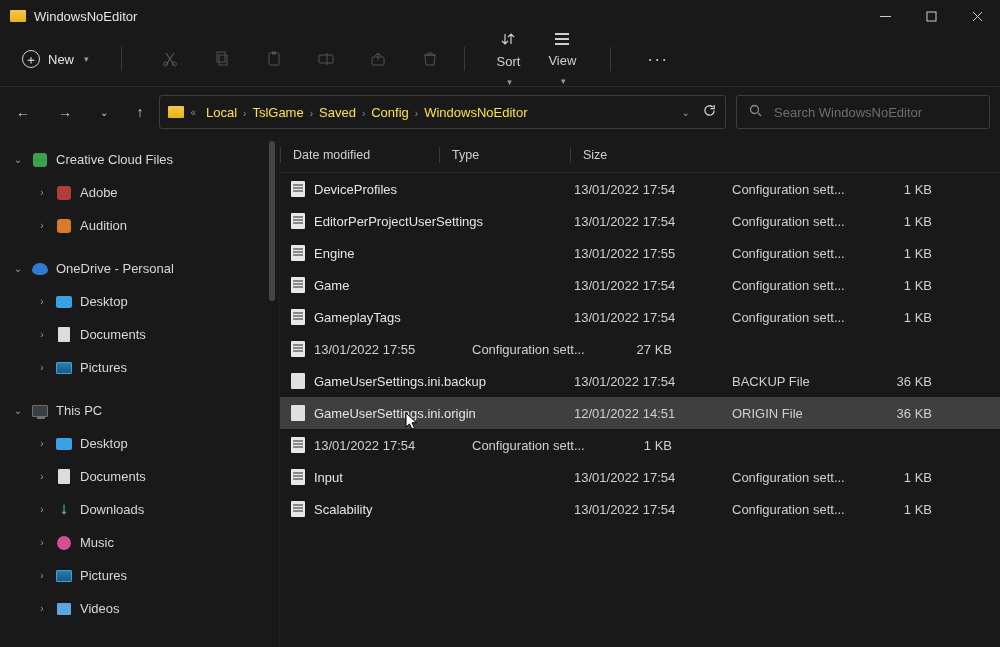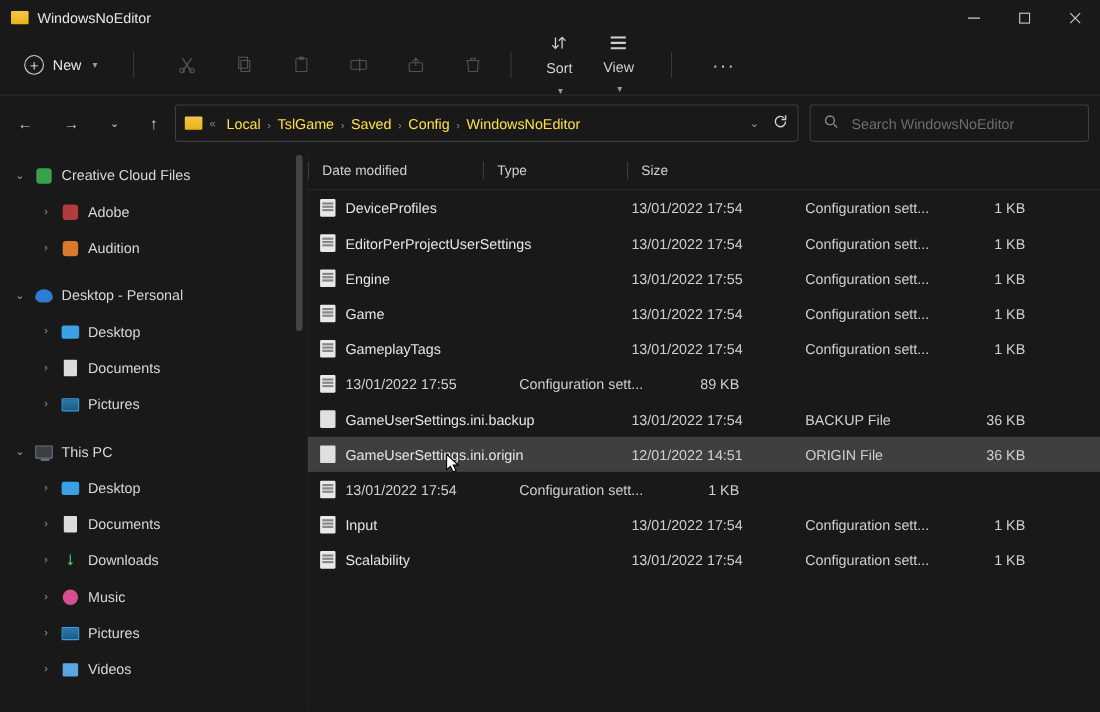--- a/index.html
+++ b/index.html
@@ -338,21 +338,21 @@
       <span>Audition</span>
     </div>
 
     <div style="height:10px"></div>
 
     <div class="sb-item">
       <span class="exp">⌄</span>
       <span class="sb-ico">
           <span class="ico-cloud"></span>
         </span>
-      <span>Desktop - Personal</span>
+      <span>OneDrive - Personal</span>
     </div>
     <div class="sb-item child">
       <span class="exp">›</span>
       <span class="sb-ico">
           <span class="ico-desktop"></span>
         </span>
       <span>Desktop</span>
     </div>
     <div class="sb-item child">
       <span class="exp">›</span>
@@ -480,21 +480,21 @@
           <span class="cdate">13/01/2022 17:54</span>
           <span class="ctype">Configuration sett...</span>
           <span class="csize">1 KB</span>
         </div>
         <div class="row">
           <span class="fico">
             <span class="cfg-ico"></span>
           </span>
           <span class="cdate">13/01/2022 17:55</span>
           <span class="ctype">Configuration sett...</span>
-          <span class="csize">89 KB</span>
+          <span class="csize">27 KB</span>
         </div>
         <div class="row">
           <span class="fico">
             <span class="bak-ico"></span>
           </span>
           <span class="cname">GameUserSettings.ini.backup</span>
           <span class="cdate">13/01/2022 17:54</span>
           <span class="ctype">BACKUP File</span>
           <span class="csize">36 KB</span>
         </div>

